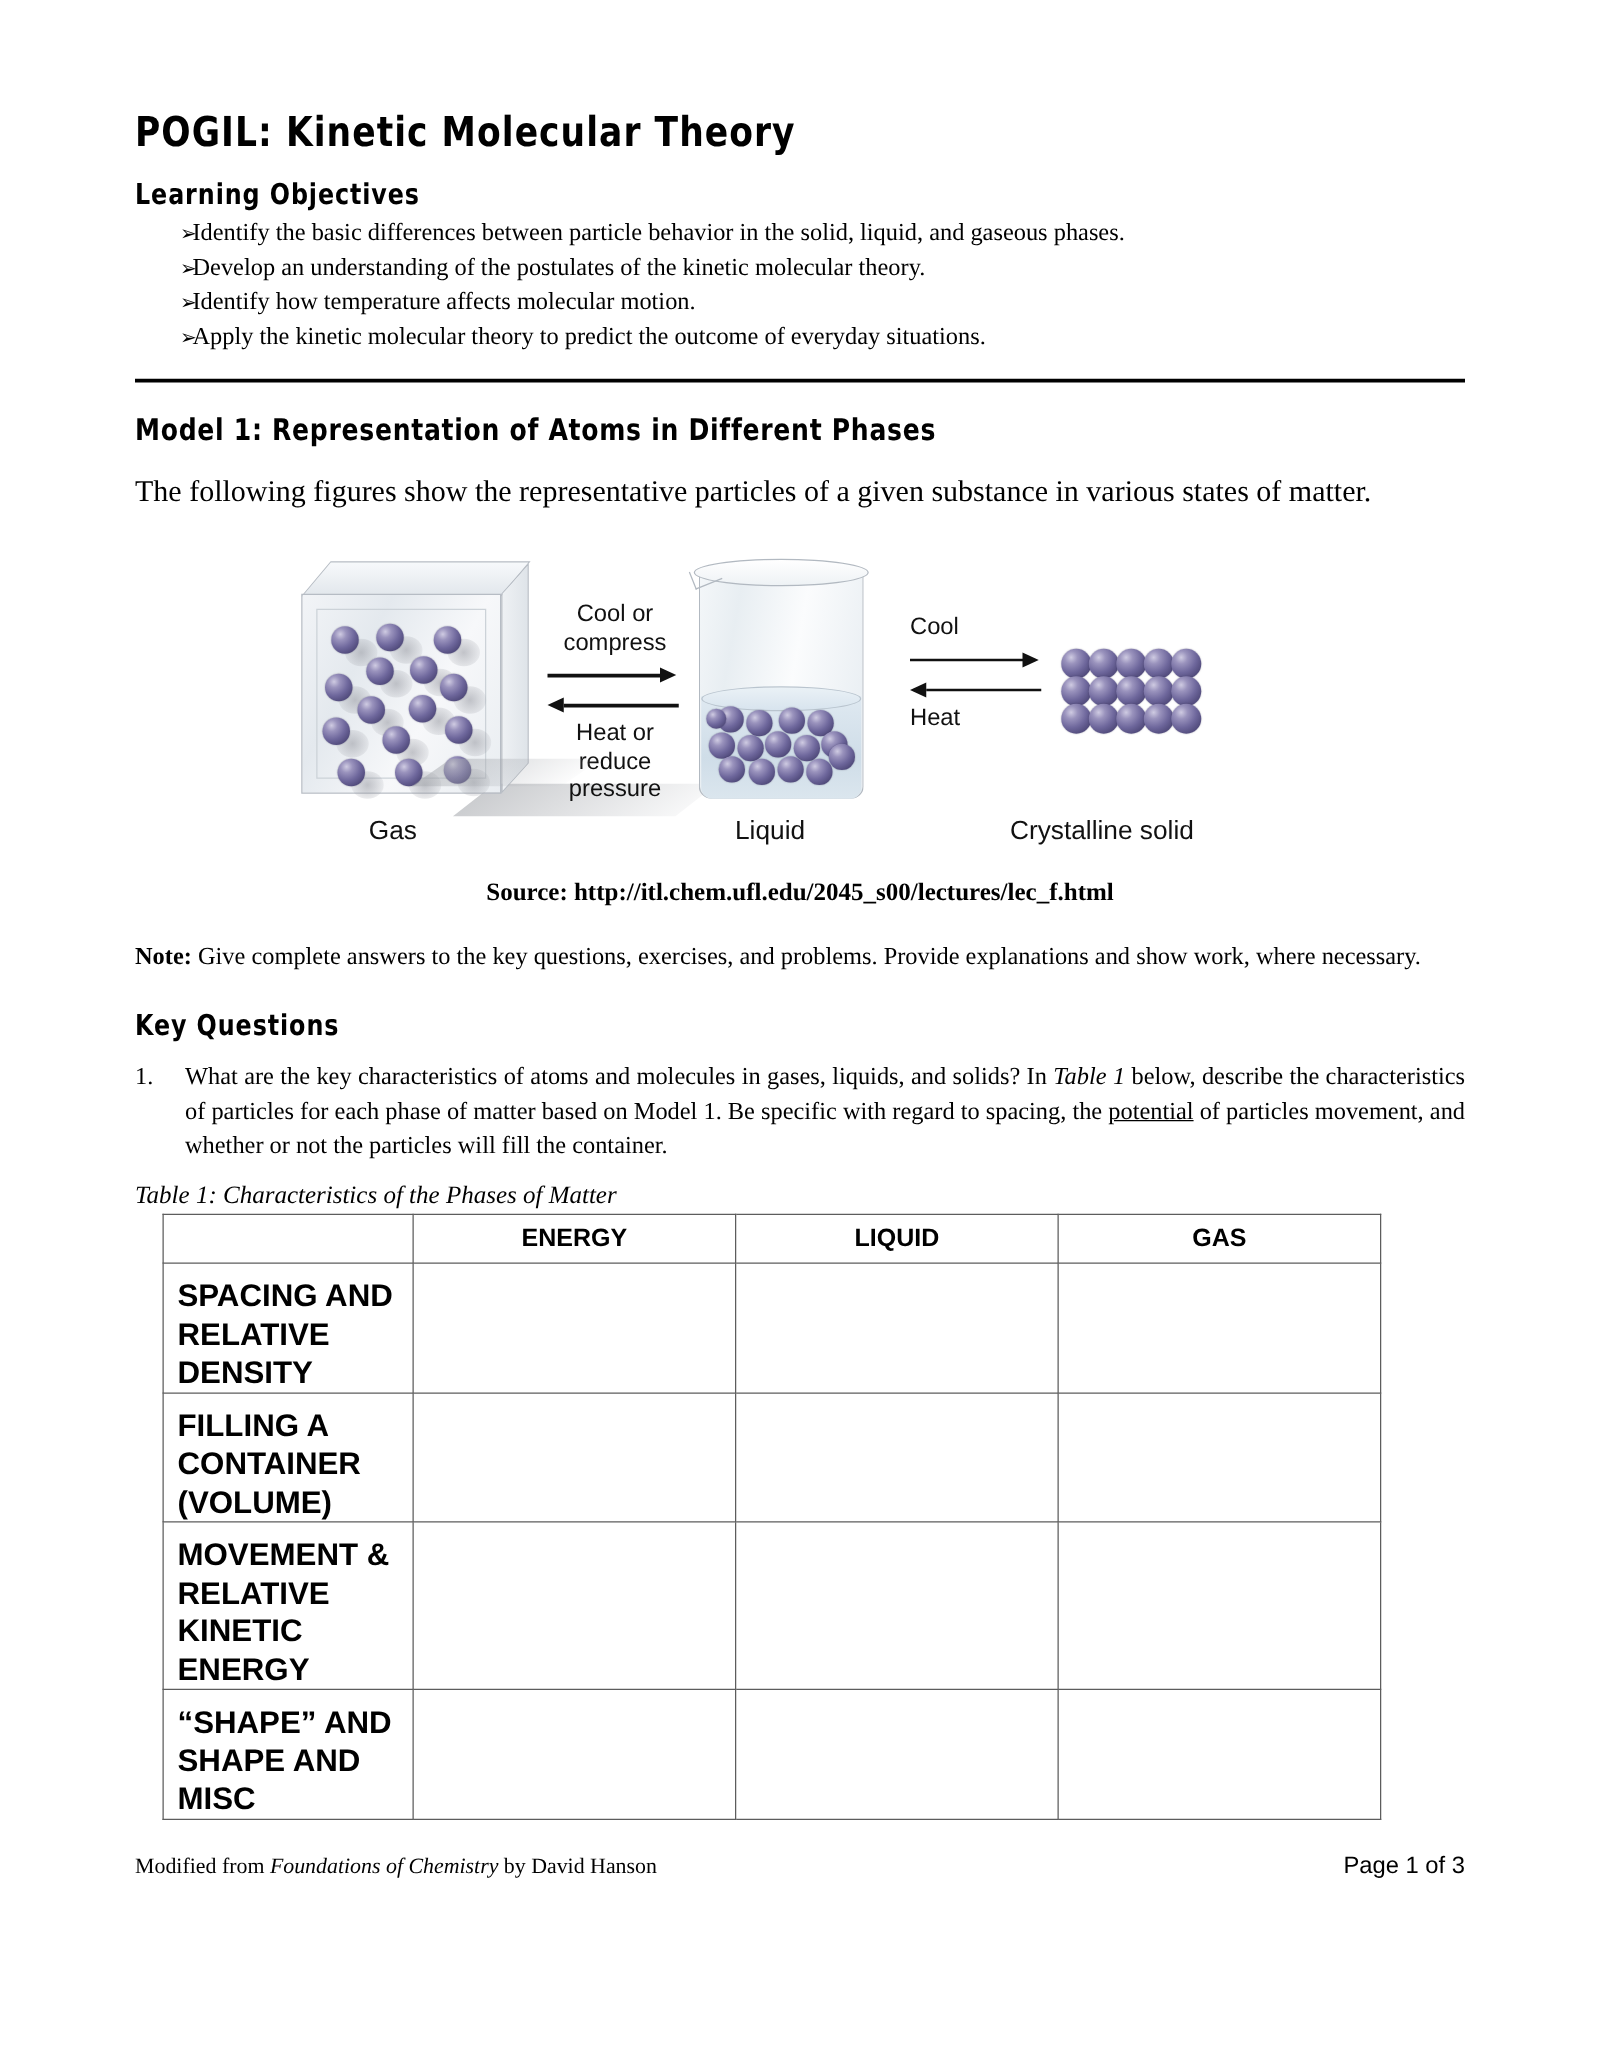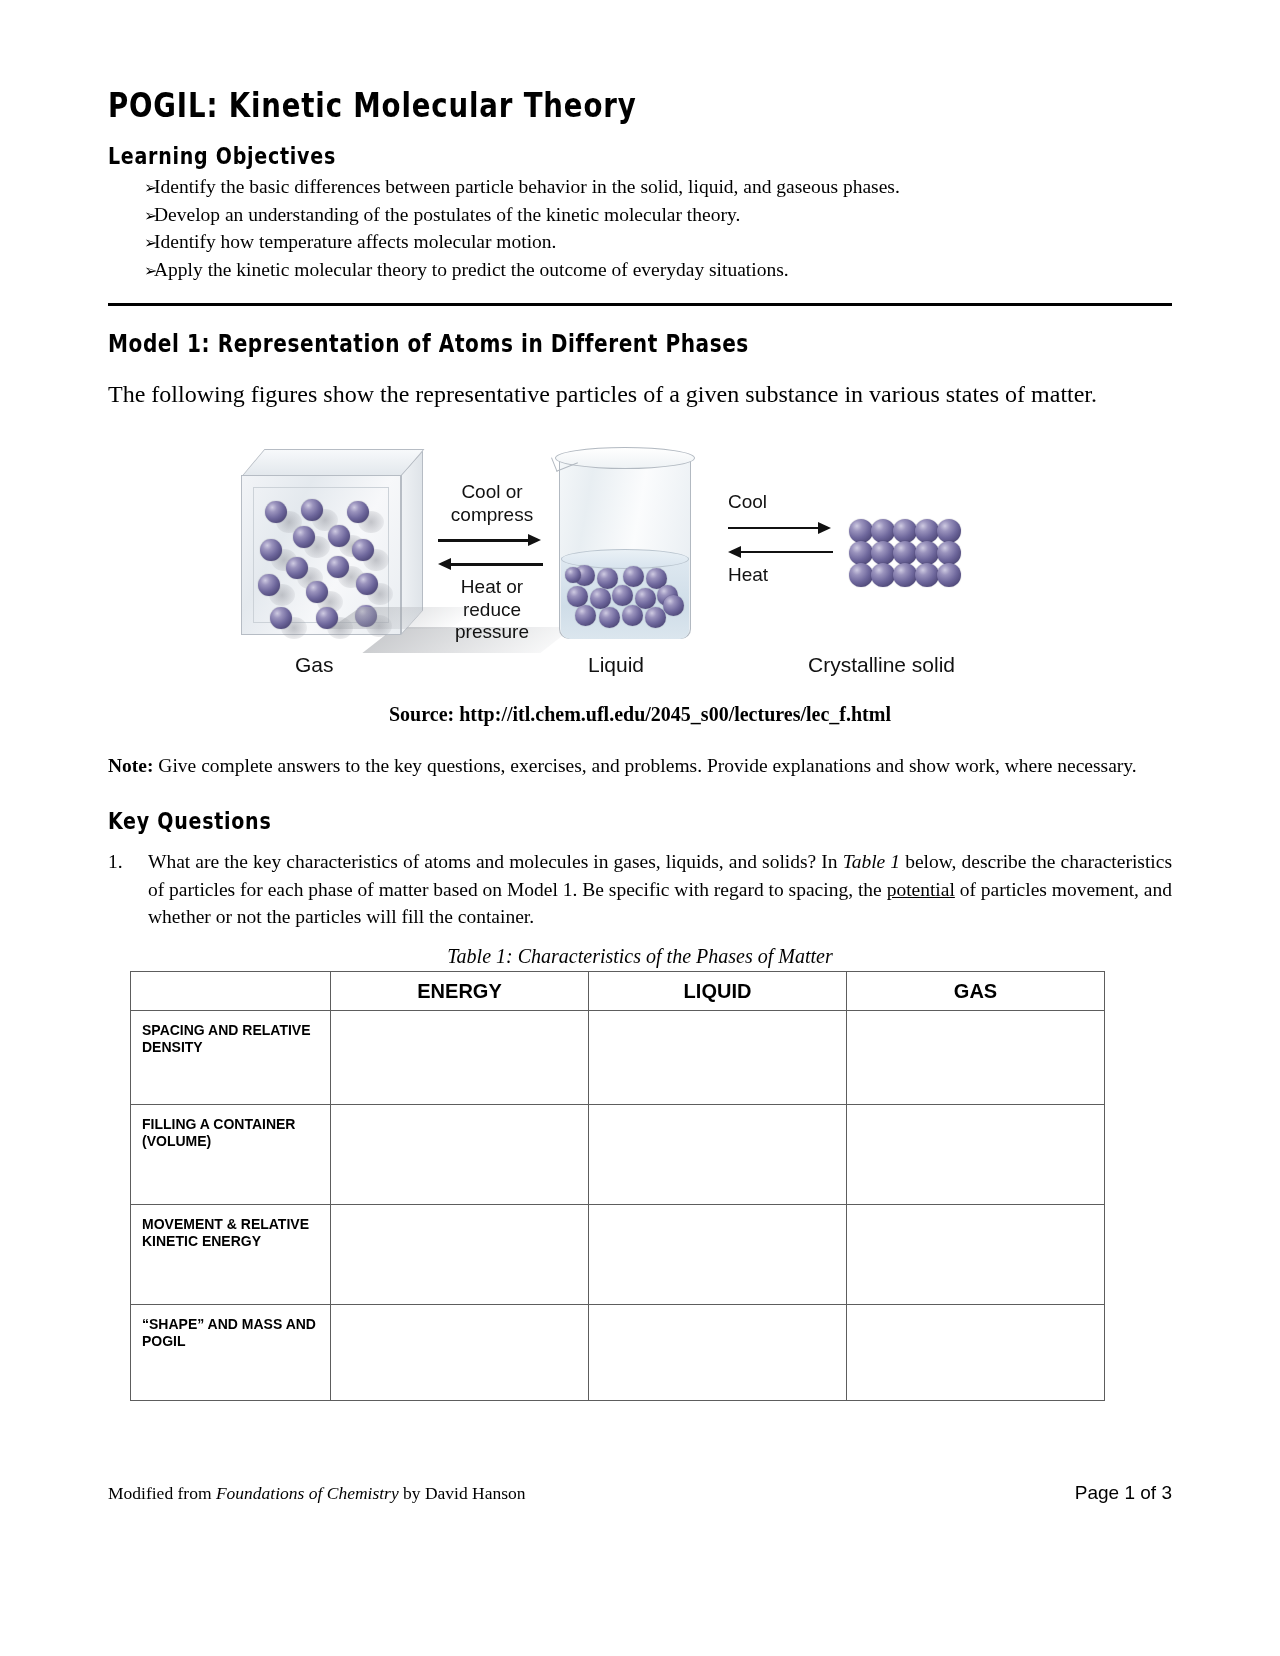--- a/index.html
+++ b/index.html
@@ -287,21 +287,20 @@
   .q-item {
     display: flex;
     font-size: 19.5px;
     line-height: 1.42;
     margin-top: 14px;
   }
   .q-num { flex: 0 0 40px; }
   .q-body { flex: 1 1 auto; text-align: justify; }
 
   .table-caption {
-    text-align: center;
     font-style: italic;
     font-size: 20px;
     margin: 14px 0 3px 0;
   }
 
   table.phases {
     border-collapse: collapse;
     width: 975px;
     margin: 0 0 0 22px;
     table-layout: fixed;
@@ -315,21 +314,21 @@
     text-align: center;
     vertical-align: middle;
     font-family: "Liberation Sans", sans-serif;
     font-weight: bold;
     font-size: 20px;
     height: 38px;
   }
   table.phases td.rowlabel {
     font-family: "Liberation Sans", sans-serif;
     font-weight: bold;
-    font-size: 14px;
+    font-size: 25px;
     line-height: 1.22;
     padding: 11px 0 0 11px;
   }
   .col-label { width: 200px; }
   .col-phase { width: 258px; }
 
   .footer {
     position: absolute;
     left: 108px;
     right: 108px;
@@ -547,21 +546,21 @@
         <td></td>
         <td></td>
       </tr>
       <tr style="height:100px">
         <td class="rowlabel">MOVEMENT &amp; RELATIVE KINETIC ENERGY</td>
         <td></td>
         <td></td>
         <td></td>
       </tr>
       <tr style="height:96px">
-        <td class="rowlabel">“SHAPE” AND MASS AND POGIL</td>
+        <td class="rowlabel">“SHAPE” AND SHAPE AND MISC</td>
         <td></td>
         <td></td>
         <td></td>
       </tr>
     </tbody>
   </table>
 
 </div>
 
 <div class="footer">

